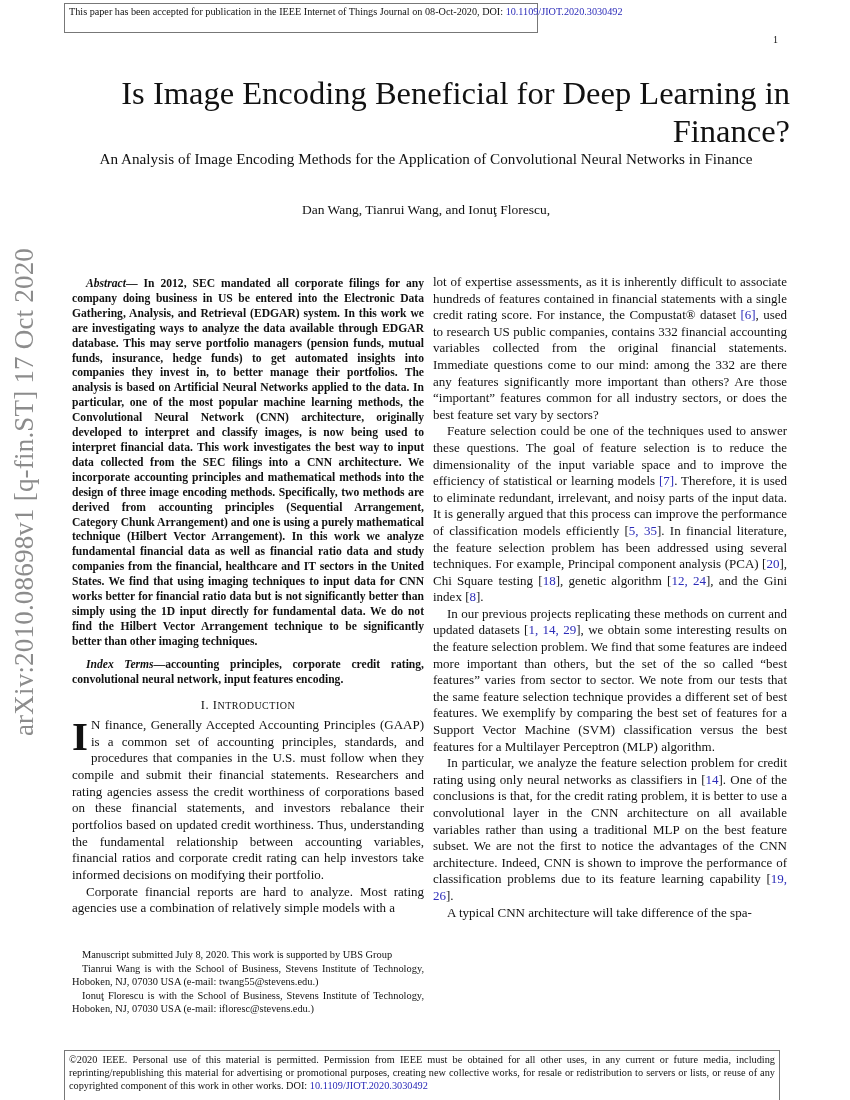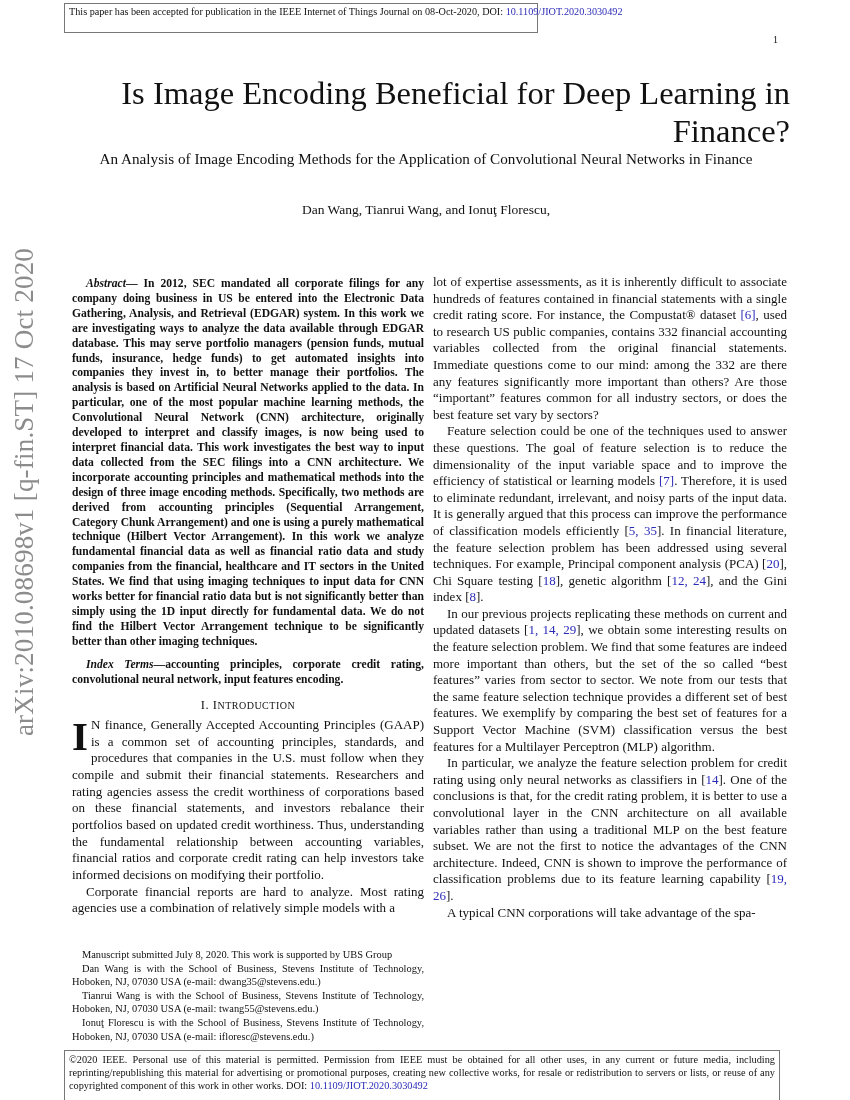--- a/index.html
+++ b/index.html
@@ -58,28 +58,27 @@
   <p class="index"><i>Index Terms</i><span>—accounting principles, corporate credit rating, convolutional neural network, input features encoding.</span></p>
   <div class="sechead"><span>I. </span><span>I</span><span class="sc">NTRODUCTION</span></div>
   <div class="intro">
     <p class="first"><span class="dropcap">I</span><span>N finance, Generally Accepted Accounting Principles (GAAP) is a common set of accounting principles, standards, and procedures that companies in the U.S. must follow when they compile and submit their financial statements. Researchers and rating agencies assess the credit worthiness of corporations based on these financial statements, and investors rebalance their portfolios based on updated credit worthiness. Thus, understanding  the fundamental relationship between accounting variables, financial ratios and corporate credit rating can help investors take informed decisions on modifying their portfolio.</span></p>
     <p>Corporate financial reports are hard to analyze. Most rating agencies use a combination of relatively simple models with a</p>
   </div>
 </div>
 
 <div class="footnote">
   <p>Manuscript submitted July 8, 2020. This work is supported by UBS Group</p>
-  <p>Dan Wang is with the School of Business, Stevens Institute of Technology, Hoboken, NJ, 07030 USA (e-mail: dwang35@stevens.edu.)</p>
   <p>Tianrui Wang is with the School of Business, Stevens Institute of Technology, Hoboken, NJ, 07030 USA (e-mail: twang55@stevens.edu.)</p>
   <p>Ionuţ Florescu is with the School of Business, Stevens Institute of Technology, Hoboken, NJ, 07030 USA (e-mail: ifloresc@stevens.edu.)</p>
 </div>
 
 <div class="col right">
   <p style="text-indent:0"><span>lot of expertise assessments, as it is inherently difficult to associate hundreds of features contained in financial statements with a single credit rating score. For instance, the Compustat® dataset </span><span class="ref">[6]</span><span>, used to research US public companies, contains 332 financial accounting variables collected from the original financial statements. Immediate questions come to our mind: among the 332 are there any features significantly more important than others? Are those “important” features common for all industry sectors, or does the best feature set vary by sectors?</span></p>
   <p><span>Feature selection could be one of the techniques used to answer these questions. The goal of feature selection is to reduce the dimensionality of the input variable space and to improve the efficiency of statistical or learning models </span><span class="ref">[7]</span><span>. Therefore, it is used to eliminate redundant, irrelevant, and noisy parts of the input data. It is generally argued that this process can improve the performance of classification models efficiently [</span><span class="ref">5, 35</span><span>]. In financial literature, the feature selection problem has been addressed using several techniques. For example, Principal component analysis (PCA) [</span><span class="ref">20</span><span>], Chi Square testing [</span><span class="ref">18</span><span>], genetic algorithm [</span><span class="ref">12, 24</span><span>], and the Gini index [</span><span class="ref">8</span><span>].</span></p>
   <p><span>In our previous projects replicating these methods on current and updated datasets [</span><span class="ref">1, 14, 29</span><span>], we obtain some interesting results on the feature selection problem. We find that some features are indeed more important than others, but the set of the so called “best features” varies from sector to sector. We note from our tests that the same feature selection technique provides a different set of best features. We exemplify by comparing the best set of features for a Support Vector Machine (SVM) classification versus the best features for a Multilayer Perceptron (MLP) algorithm.</span></p>
   <p><span>In particular, we analyze the feature selection problem for credit rating using only neural networks as classifiers in [</span><span class="ref">14</span><span>]. One of the conclusions is that, for the credit rating problem, it is better to use a convolutional layer in the CNN architecture on all available variables rather than using a traditional MLP on the best feature subset. We are not the first to notice the advantages of the CNN architecture. Indeed, CNN is shown to improve the performance of classification problems due to its feature learning capability [</span><span class="ref">19, 26</span><span>].</span></p>
-  <p>A typical CNN corporations will take advantage of the spa-</p>
+  <p>A typical CNN architecture will take difference of the spa-</p>
 </div>
 
 <div class="botbox">
   <span>©2020 IEEE. Personal use of this material is permitted. Permission from IEEE must be obtained for all other uses, in any current or future media, including reprinting/republishing this material for advertising or promotional purposes, creating new collective works, for resale or redistribution to servers or lists, or reuse of any copyrighted component of this work in other works. DOI: </span><span class="link">10.1109/JIOT.2020.3030492</span>
 </div>
 
 </body></html>

